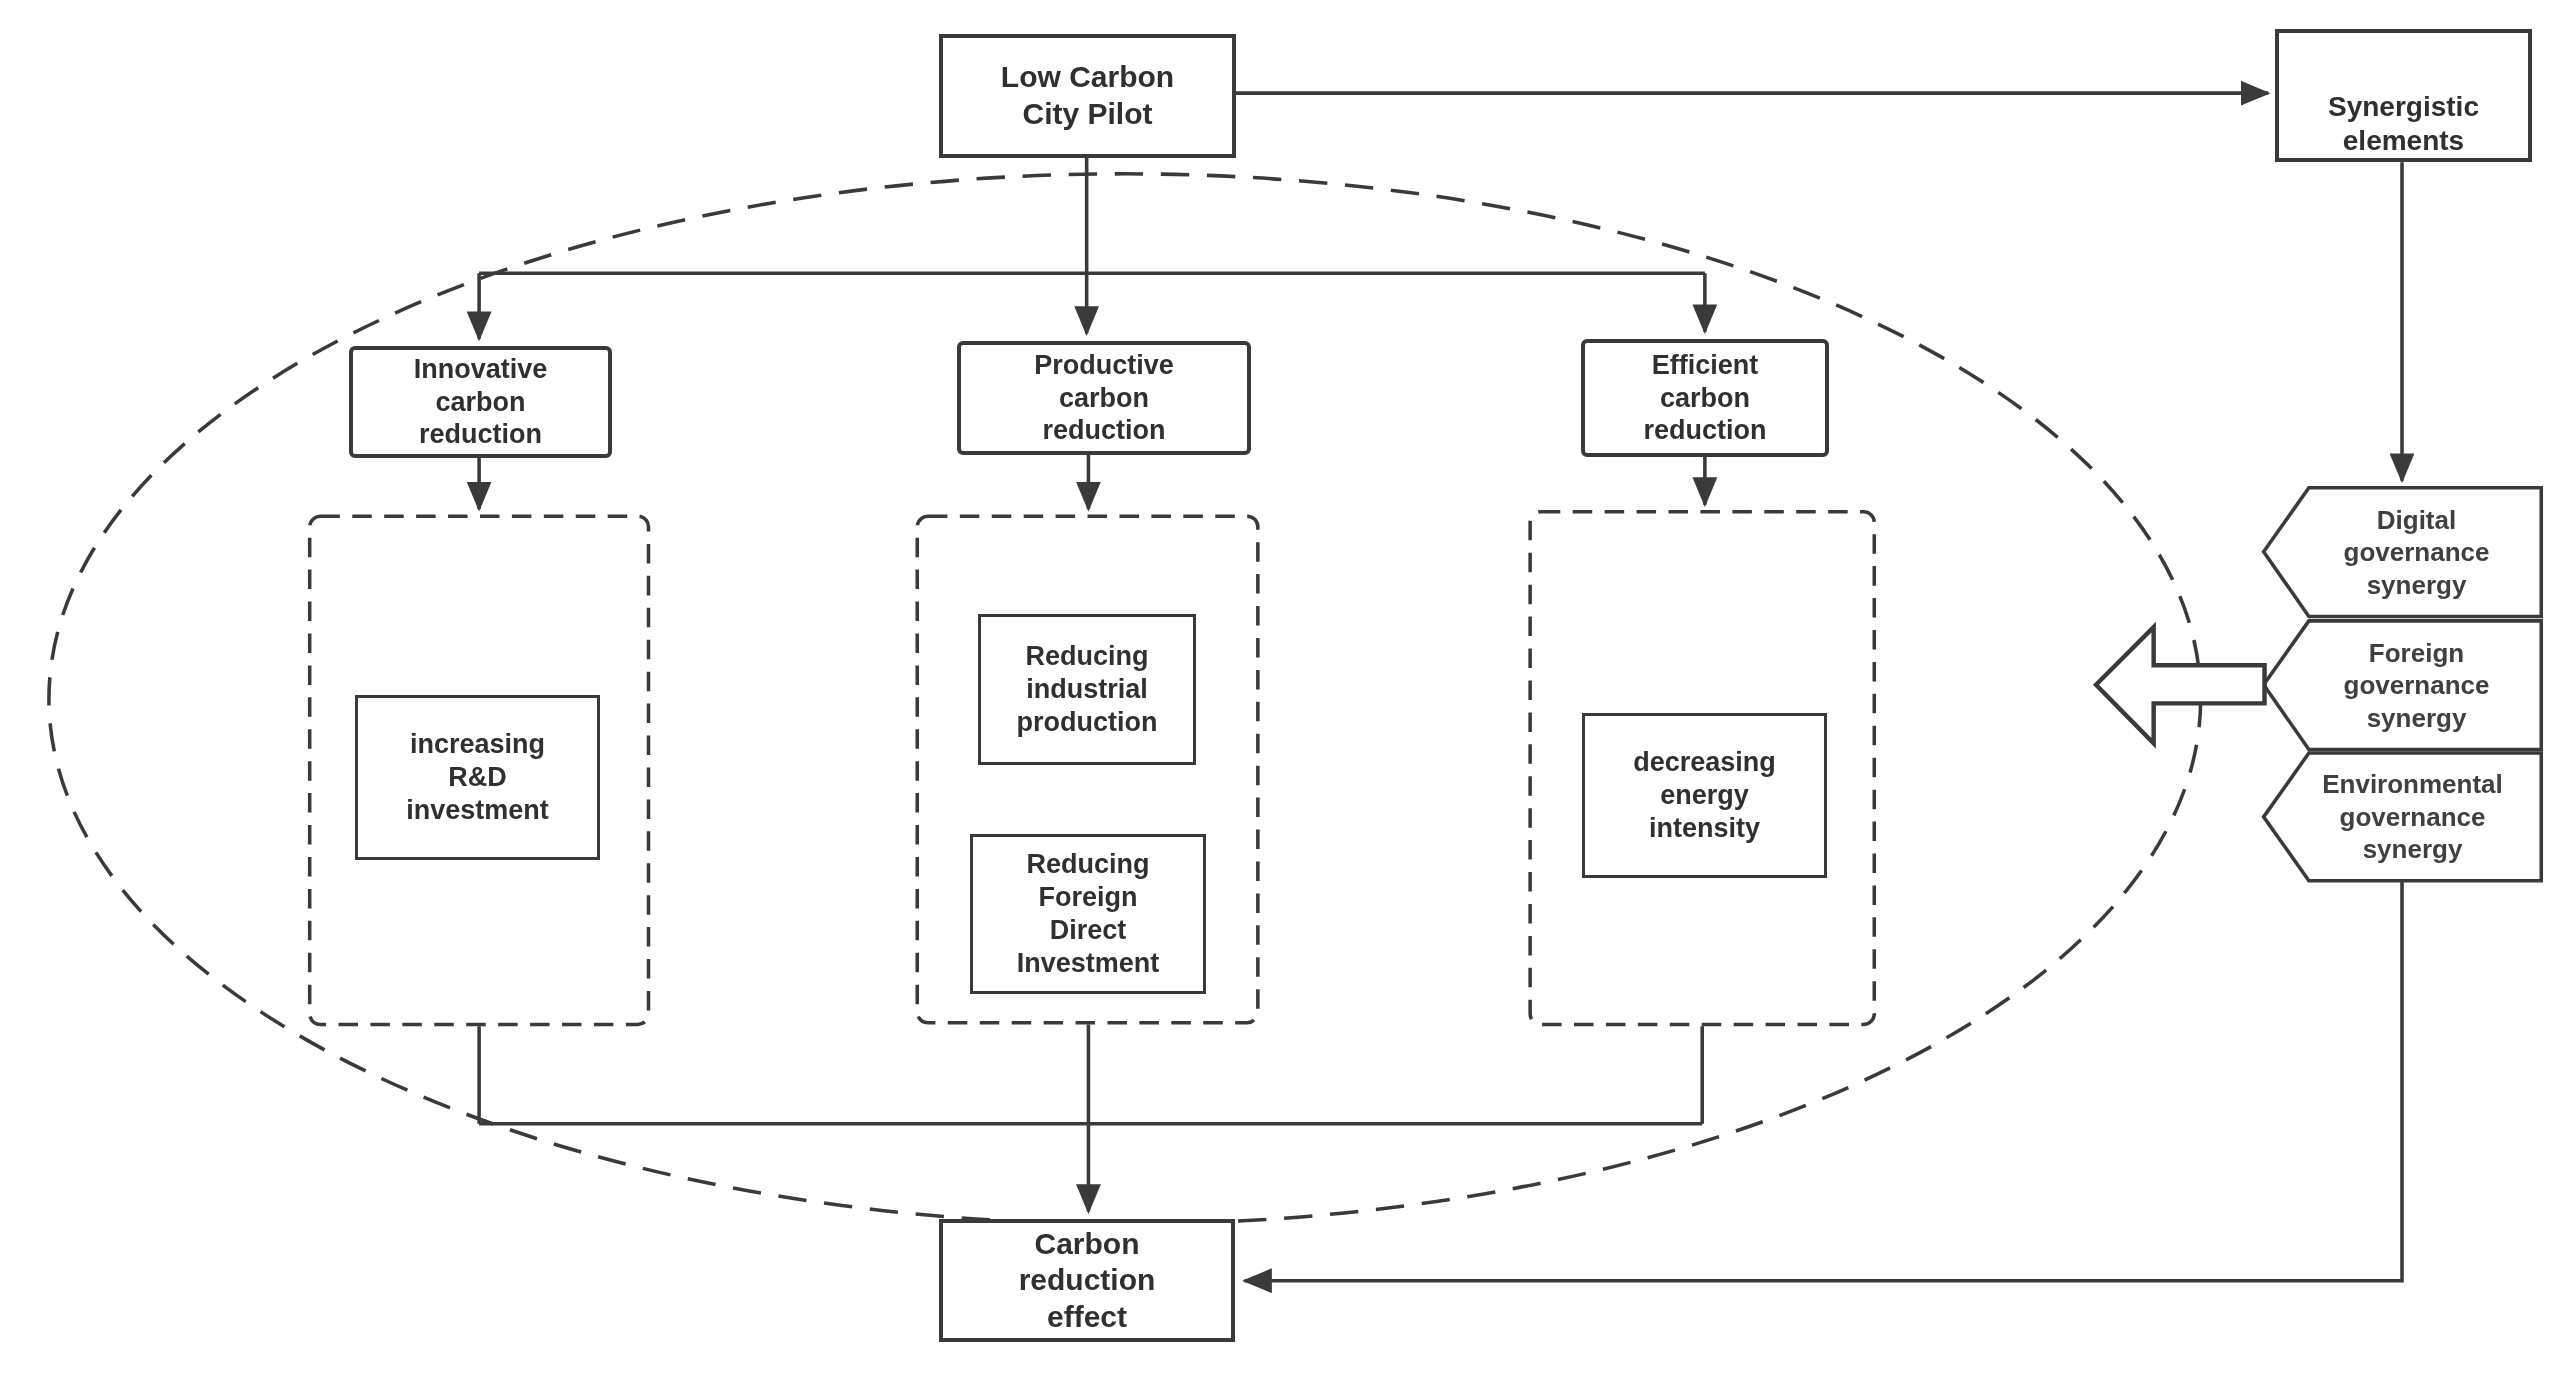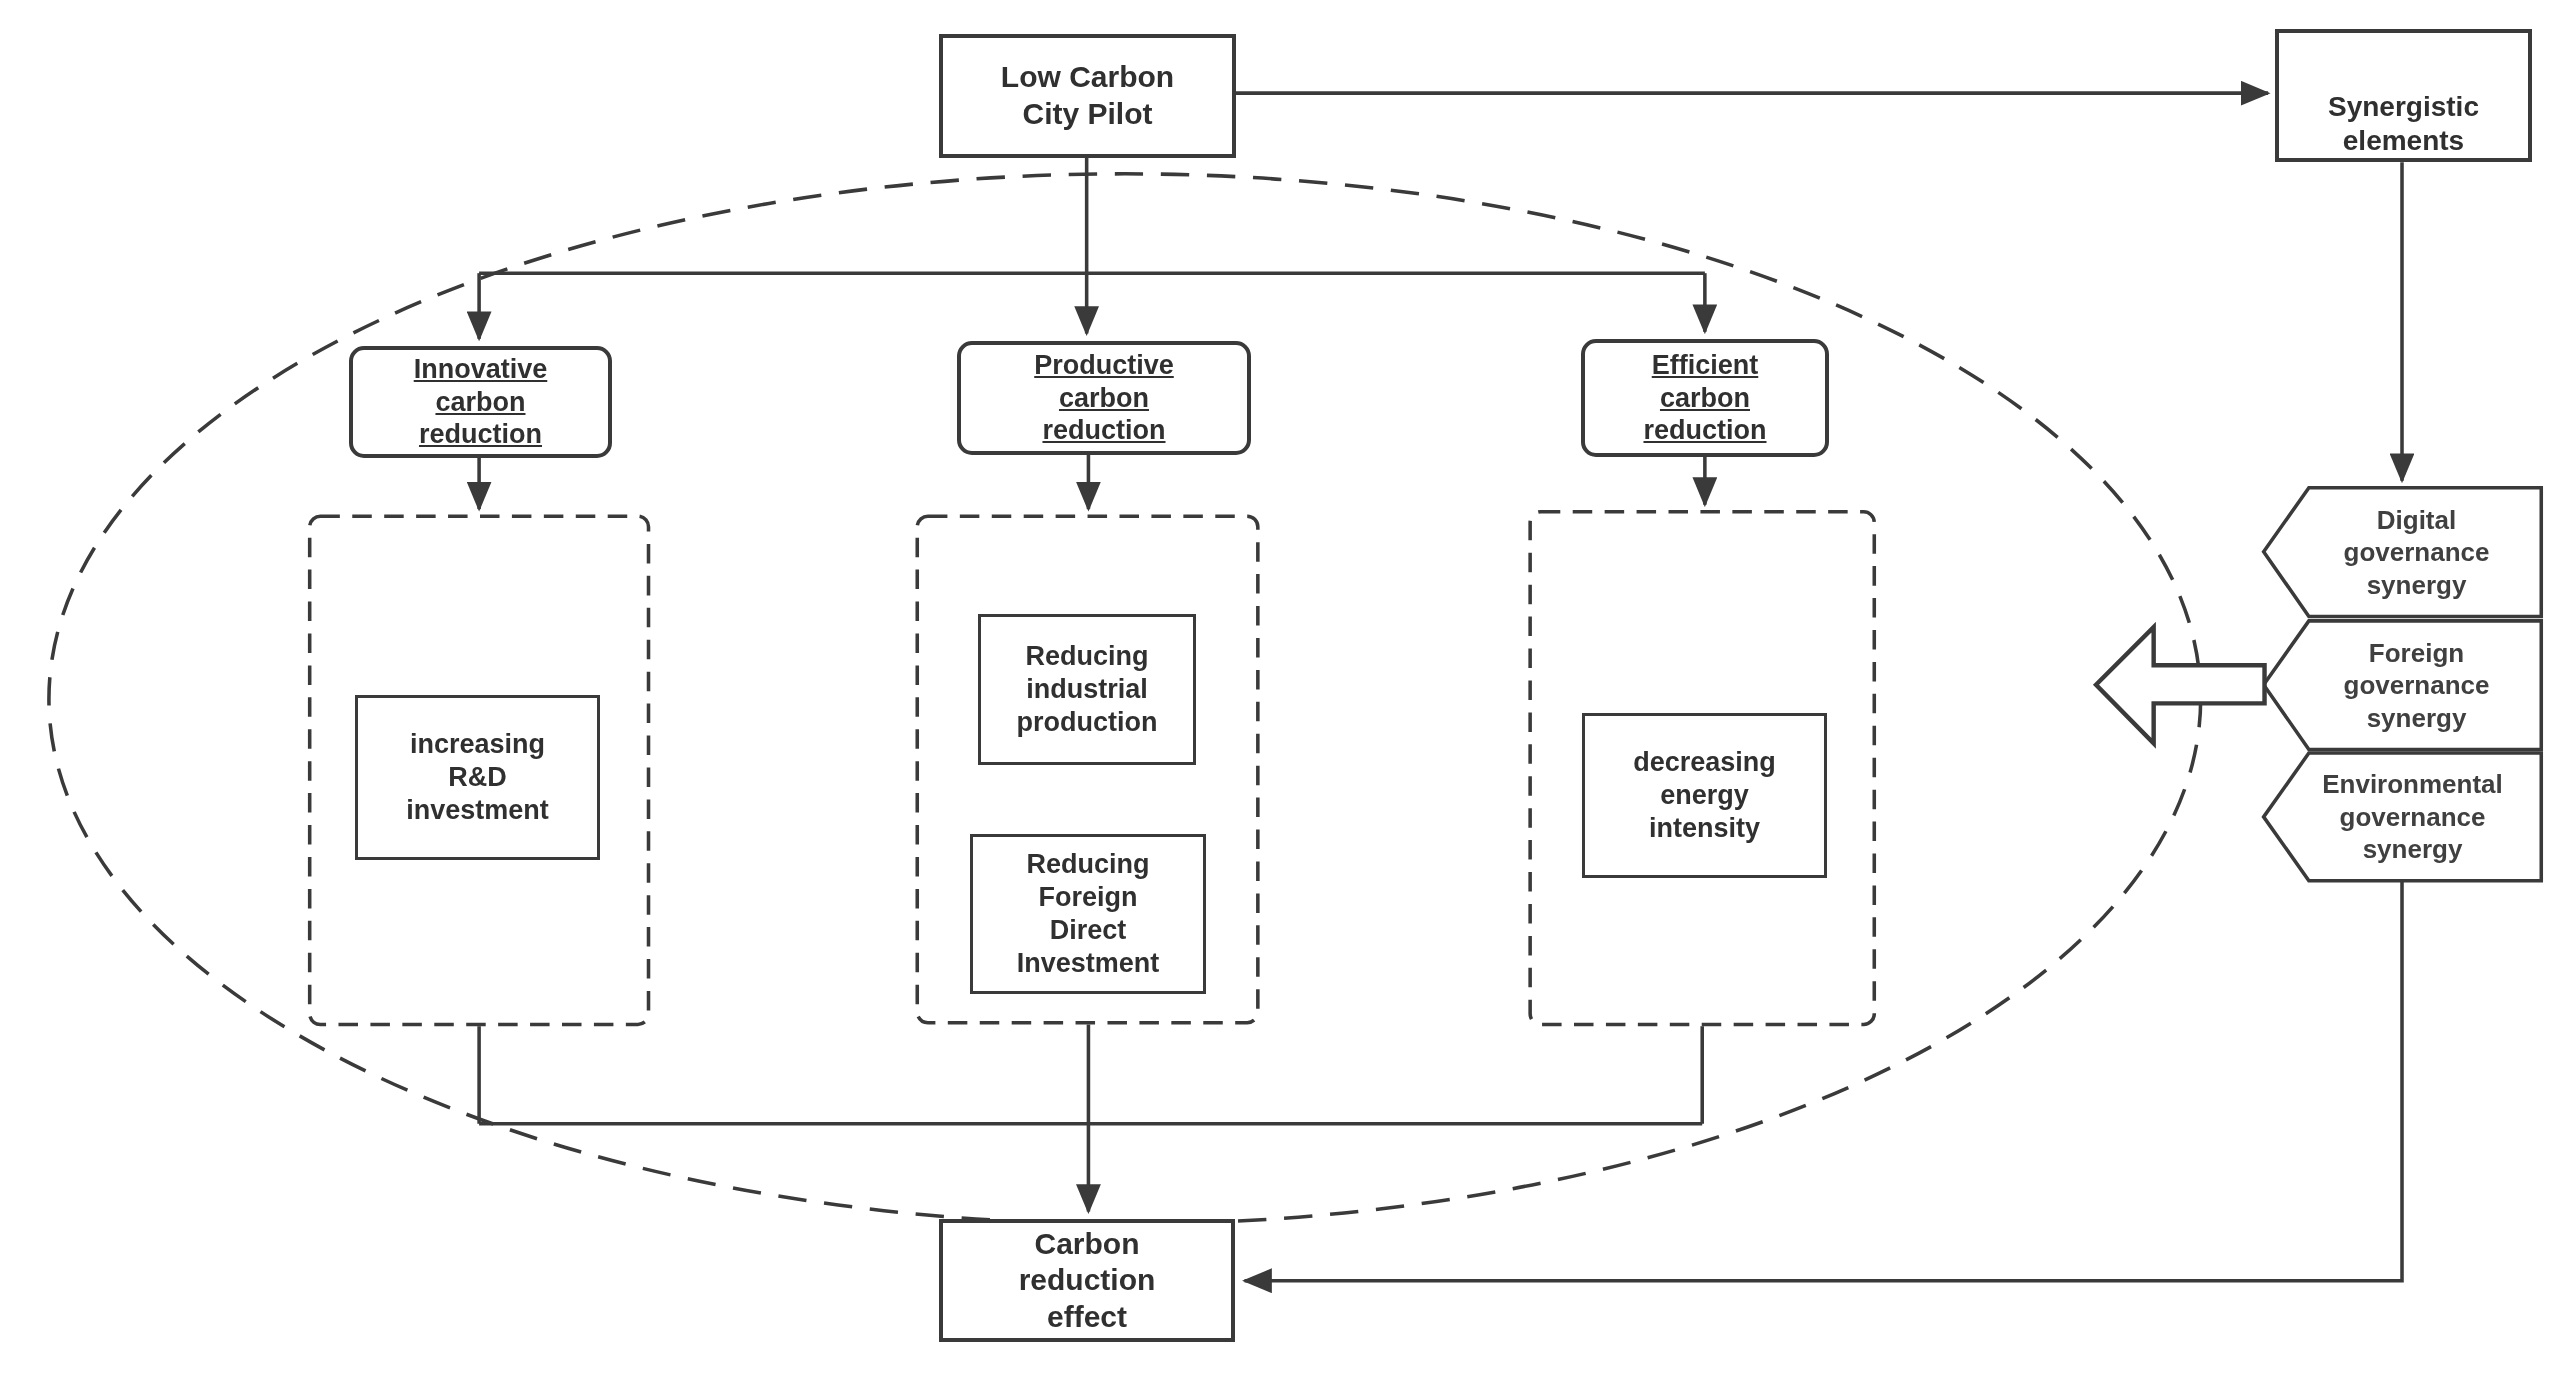--- a/index.html
+++ b/index.html
@@ -25,21 +25,21 @@
     justify-content: center;
     text-align: center;
     font-weight: bold;
     white-space: pre-line;
     line-height: 1.22;
     background: #ffffff;
     color: #303030;
   }
   .solid5 { border: 4.4px solid #3a3a3a; }
   .solid4 { border: 3.5px solid #3a3a3a; margin-top: 45px; }
-  .rounded { border-radius: 15px; text-decoration: underline; }
+  .rounded { border-radius: 6px; }
   .f34 { font-size: 30px; }
   .f32 { font-size: 28px; align-items: flex-end; }
   .f30 { font-size: 27px; }
   .f29 { font-size: 26px; }
   .penlabel {
     position: absolute;
     box-sizing: border-box;
     display: flex;
     align-items: center;
     justify-content: center;

